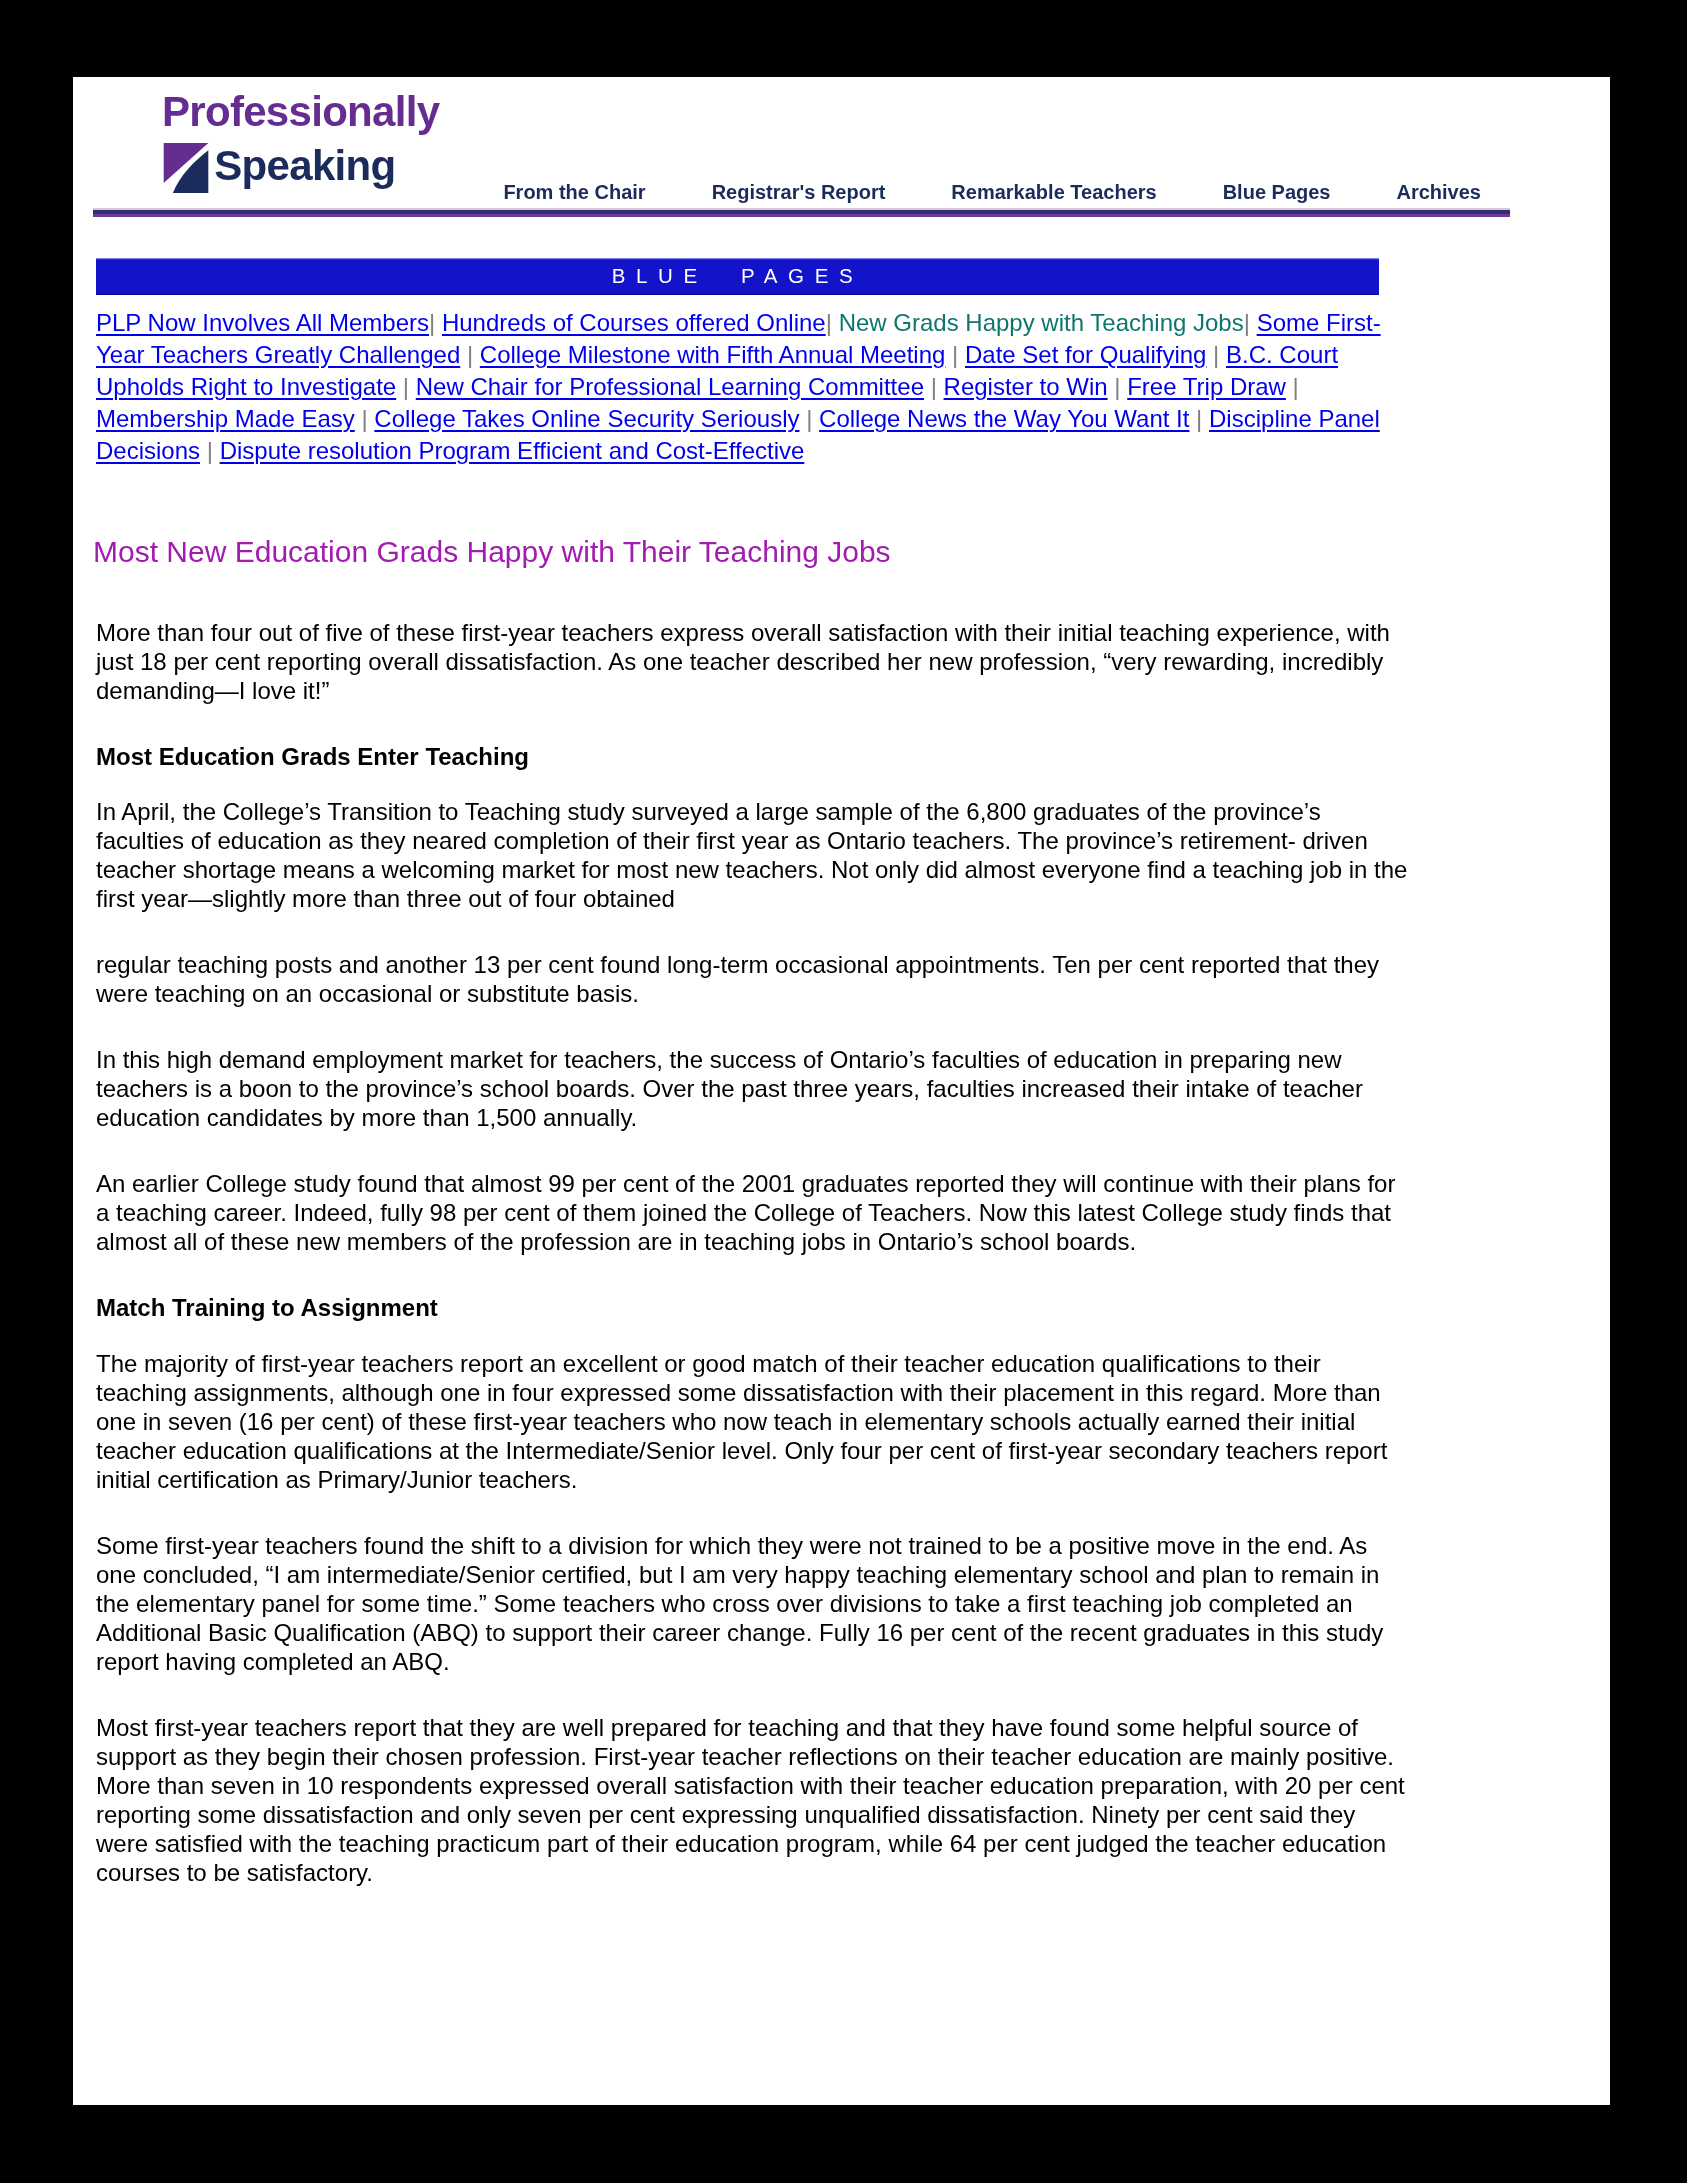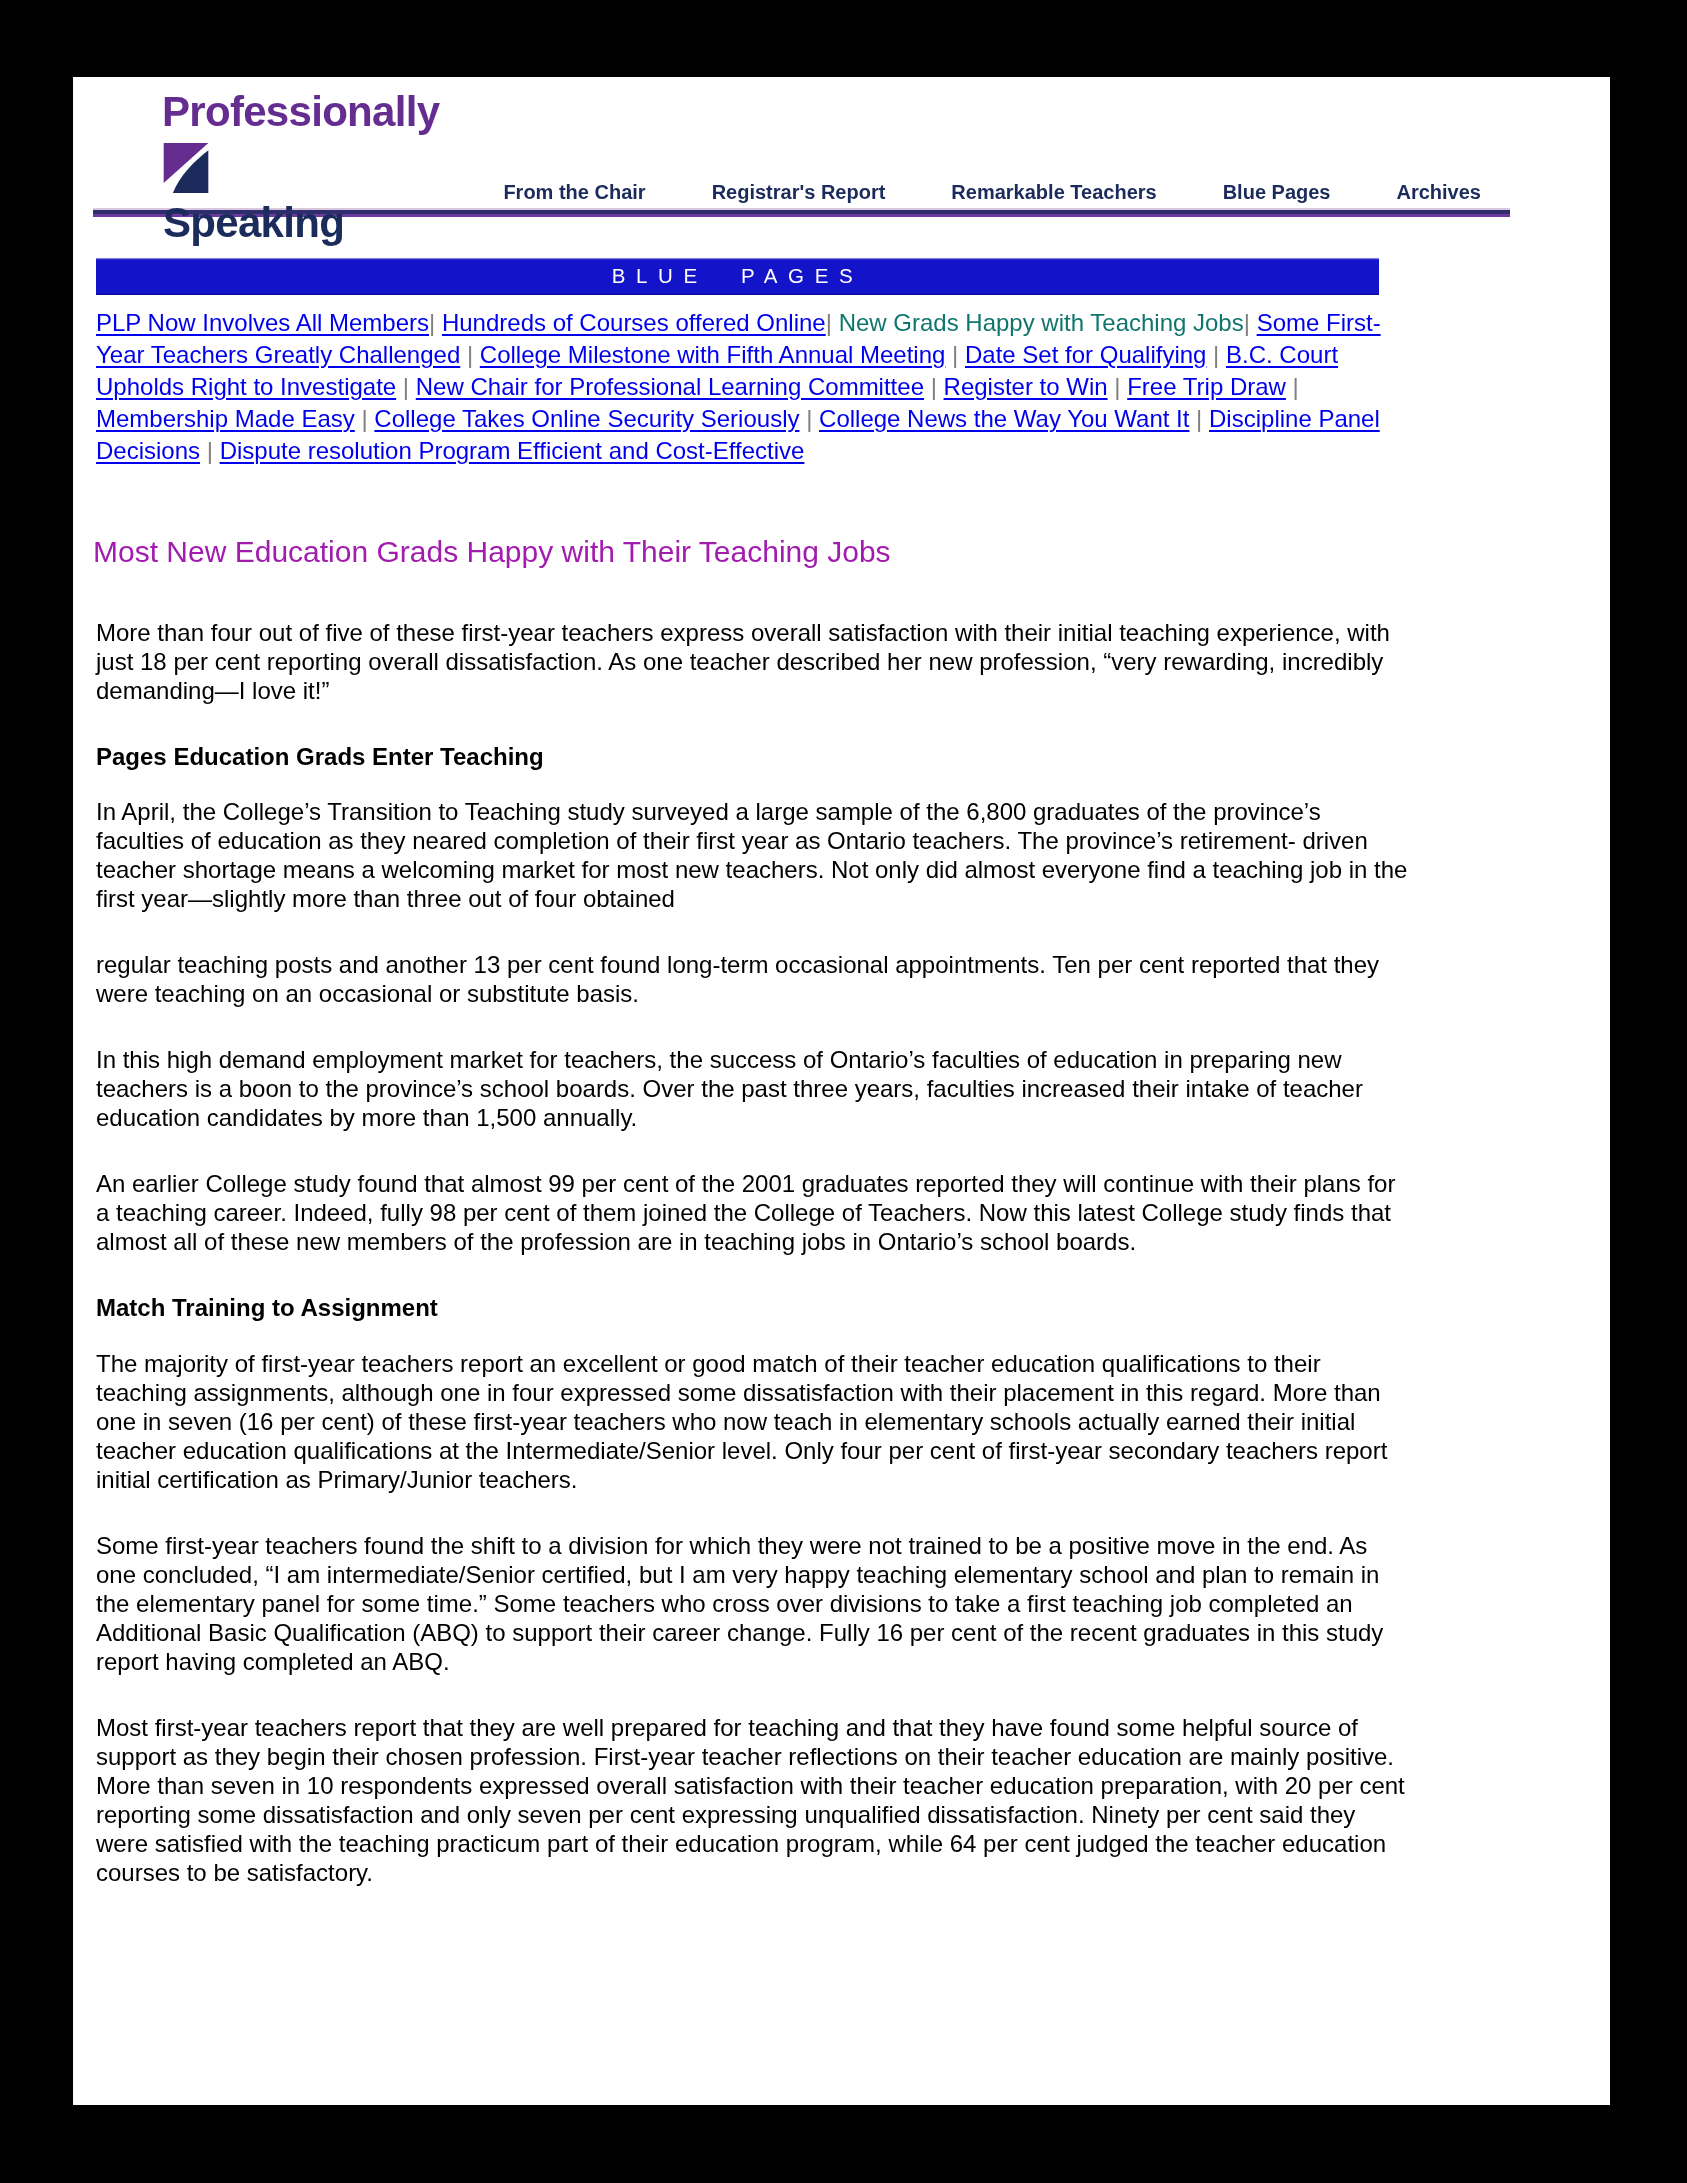--- a/index.html
+++ b/index.html
@@ -5,21 +5,21 @@
   html,body{margin:0;padding:0;background:#000;}
   .stage{position:relative;width:1687px;height:2183px;background:#000;
          font-family:"Liberation Sans",sans-serif;}
   .surface{position:absolute;left:73px;top:77px;width:1537px;height:2028px;
            background:#ffffff;overflow:hidden;}
 
   
   .header{position:relative;height:131px;}
   .brand-line1{position:absolute;left:89px;top:10.6px;font-size:42px;font-weight:bold;
                letter-spacing:-0.7px;color:#662D91;}
-  .brand-row{position:absolute;left:90px;top:65px;display:flex;align-items:flex-start;gap:5.3px;flex-direction:column;}
+  .brand-row{position:absolute;left:90px;top:65px;display:flex;align-items:flex-start;gap:5.3px;}
   .brand-icon{display:inline-block;width:46px;height:52px;}
   .brand-icon svg{width:46px;height:52px;display:block;}
   .brand-line2{font-size:42px;font-weight:bold;letter-spacing:-0.7px;color:#1B2B5B;}
   .topnav{position:absolute;right:129px;bottom:4px;display:flex;gap:66px;font-weight:bold;}
   .topnav a{font-size:20px;color:#1B2B5B;text-decoration:none;white-space:nowrap;}
 
   
   .rule{margin-left:20px;width:1417px;height:8.6px;}
   .rule .rt{height:2px;background:#D9C6DF;}
   .rule .rm{height:4px;background:#2E2E6D;}
@@ -79,21 +79,21 @@
     <div class="banner">
       <span>BLUE PAGES</span>
     </div>
 
     <p class="linklist"><a href="#">PLP Now Involves All Members</a><span class="sep">| </span><a href="#">Hundreds of Courses offered Online</a><span class="sep">| </span><span class="current">New Grads Happy with Teaching Jobs</span><span class="sep">| </span><a href="#">Some First-Year Teachers Greatly Challenged</a><span class="sep"> | </span><a href="#">College Milestone with Fifth Annual Meeting</a><span class="sep"> | </span><a href="#">Date Set for Qualifying</a><span class="sep"> | </span><a href="#">B.C. Court Upholds Right to Investigate</a><span class="sep"> | </span><a href="#">New Chair for Professional Learning Committee</a><span class="sep"> | </span><a href="#">Register to Win</a><span class="sep"> | </span><a href="#">Free Trip Draw</a><span class="sep"> | </span><a href="#">Membership Made Easy</a><span class="sep"> | </span><a href="#">College Takes Online Security Seriously</a><span class="sep"> | </span><a href="#">College News the Way You Want It</a><span class="sep"> |  </span><a href="#">Discipline Panel Decisions</a><span class="sep"> | </span><a href="#">Dispute resolution Program Efficient and Cost-Effective</a></p>
 
     <h1 class="title">Most New Education Grads Happy with Their Teaching Jobs</h1>
 
     <div class="article">
       <div class="para">More than four out of five of these first-year teachers express overall satisfaction with their initial teaching experience, with just 18 per cent reporting overall dissatisfaction. As one teacher described her new profession, “very rewarding, incredibly demanding—I love it!”</div>
-      <div class="subhead">Pages Education Grads Enter Teaching</div>
+      <div class="subhead">Most Education Grads Enter Teaching</div>
       <div class="para">In April, the College’s Transition to Teaching study surveyed a large sample of the 6,800 graduates of the province’s faculties of education as they neared completion of their first year as Ontario teachers. The province’s retirement- driven teacher shortage means a welcoming market for most new teachers. Not only did almost everyone find a teaching job in the first year—slightly more than three out of four obtained</div>
       <div class="para">regular teaching posts and another 13 per cent found long-term occasional appointments. Ten per cent reported that they were teaching on an occasional or substitute basis.</div>
       <div class="para">In this high demand employment market for teachers, the success of Ontario’s faculties of education in preparing new teachers is a boon to the province’s school boards. Over the past three years, faculties increased their intake of teacher education candidates by more than 1,500 annually.</div>
       <div class="para">An earlier College study found that almost 99 per cent of the 2001 graduates reported they will continue with their plans for a teaching career. Indeed, fully 98 per cent of them joined the College of Teachers. Now this latest College study finds that almost all of these new members of the profession are in teaching jobs in Ontario’s school boards.</div>
       <div class="subhead">Match Training to Assignment</div>
       <div class="para">The majority of first-year teachers report an excellent or good match of their teacher education qualifications to their teaching assignments, although one in four expressed some dissatisfaction with their placement in this regard. More than one in seven (16 per cent) of these first-year teachers who now teach in elementary schools actually earned their initial teacher education qualifications at the Intermediate/Senior level. Only four per cent of first-year secondary teachers report initial certification as Primary/Junior teachers.</div>
       <div class="para">Some first-year teachers found the shift to a division for which they were not trained to be a positive move in the end. As one concluded, “I am intermediate/Senior certified, but I am very happy teaching elementary school and plan to remain in the elementary panel for some time.” Some teachers who cross over divisions to take a first teaching job completed an Additional Basic Qualification (ABQ) to support their career change. Fully 16 per cent of the recent graduates in this study report having completed an ABQ.</div>
       <div class="para">Most first-year teachers report that they are well prepared for teaching and that they have found some helpful source of support as they begin their chosen profession. First-year teacher reflections on their teacher education are mainly positive. More than seven in 10 respondents expressed overall satisfaction with their teacher education preparation, with 20 per cent reporting some dissatisfaction and only seven per cent expressing unqualified dissatisfaction. Ninety per cent said they were satisfied with the teaching practicum part of their education program, while 64 per cent judged the teacher education courses to be satisfactory.</div>
     </div>
 

